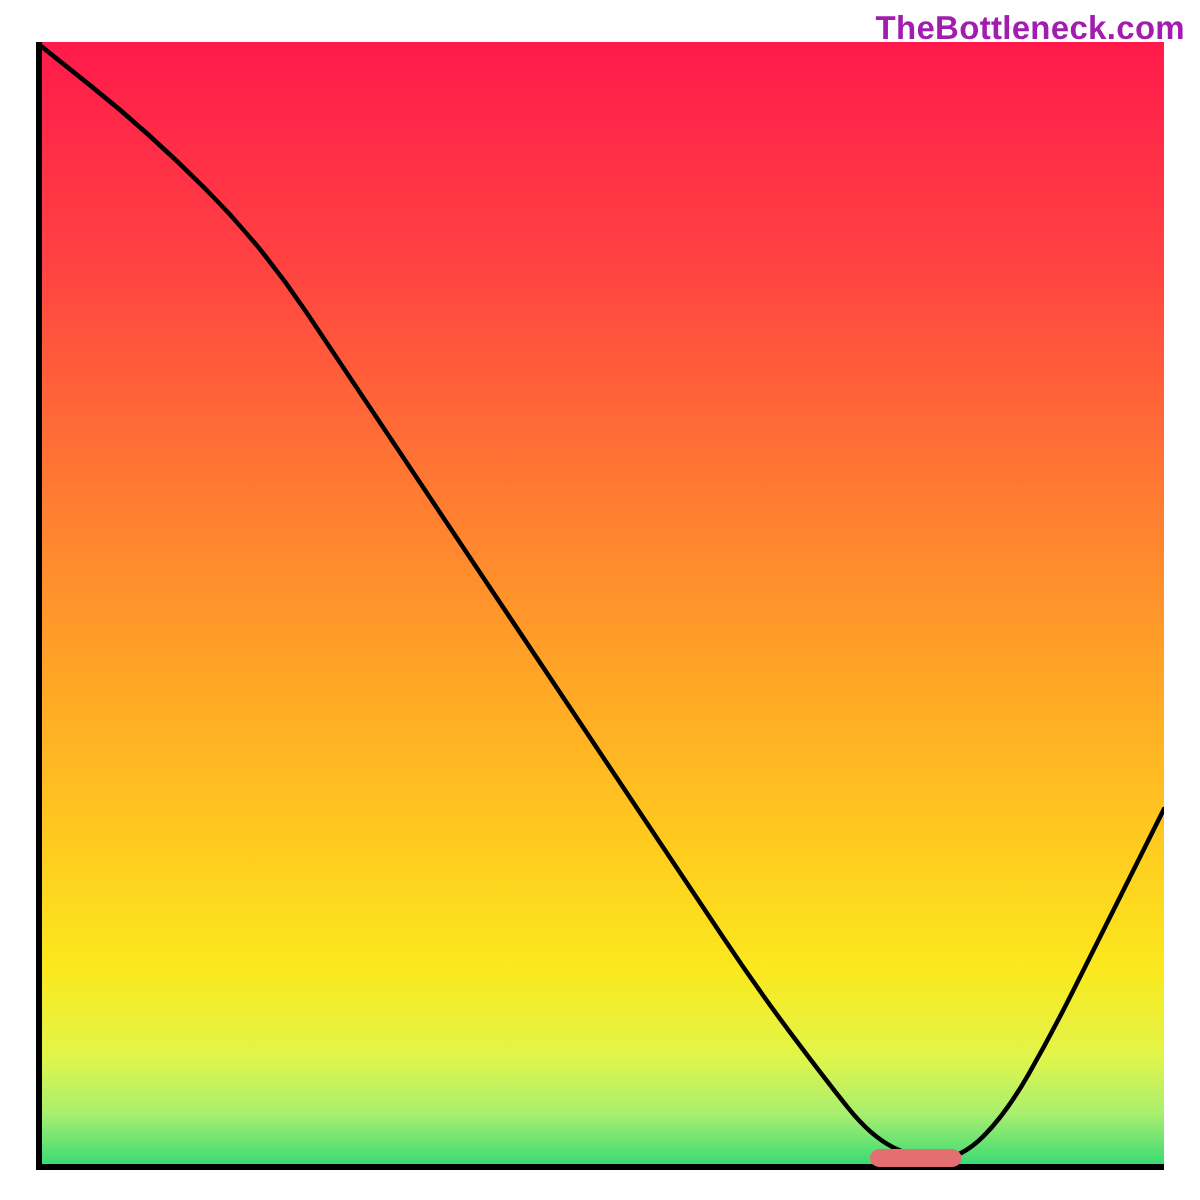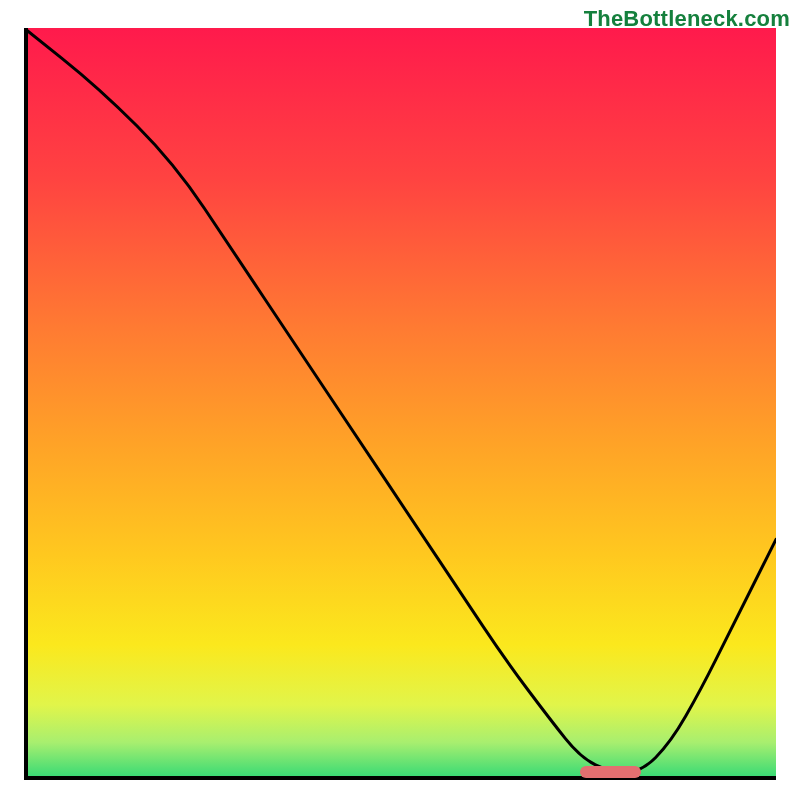--- a/index.html
+++ b/index.html
@@ -15,21 +15,21 @@
     position: relative;
     width: 800px;
     height: 800px;
   }
   .watermark {
     position: absolute;
     top: 6px;
     right: 10px;
     font-size: 22px;
     font-weight: 600;
-    color: #15803d;
+    color: #a21caf;
     letter-spacing: 0.2px;
     z-index: 5;
   }
   .plot-area {
     position: absolute;
     left: 24px;
     top: 28px;
     width: 752px;
     height: 752px;
   }

